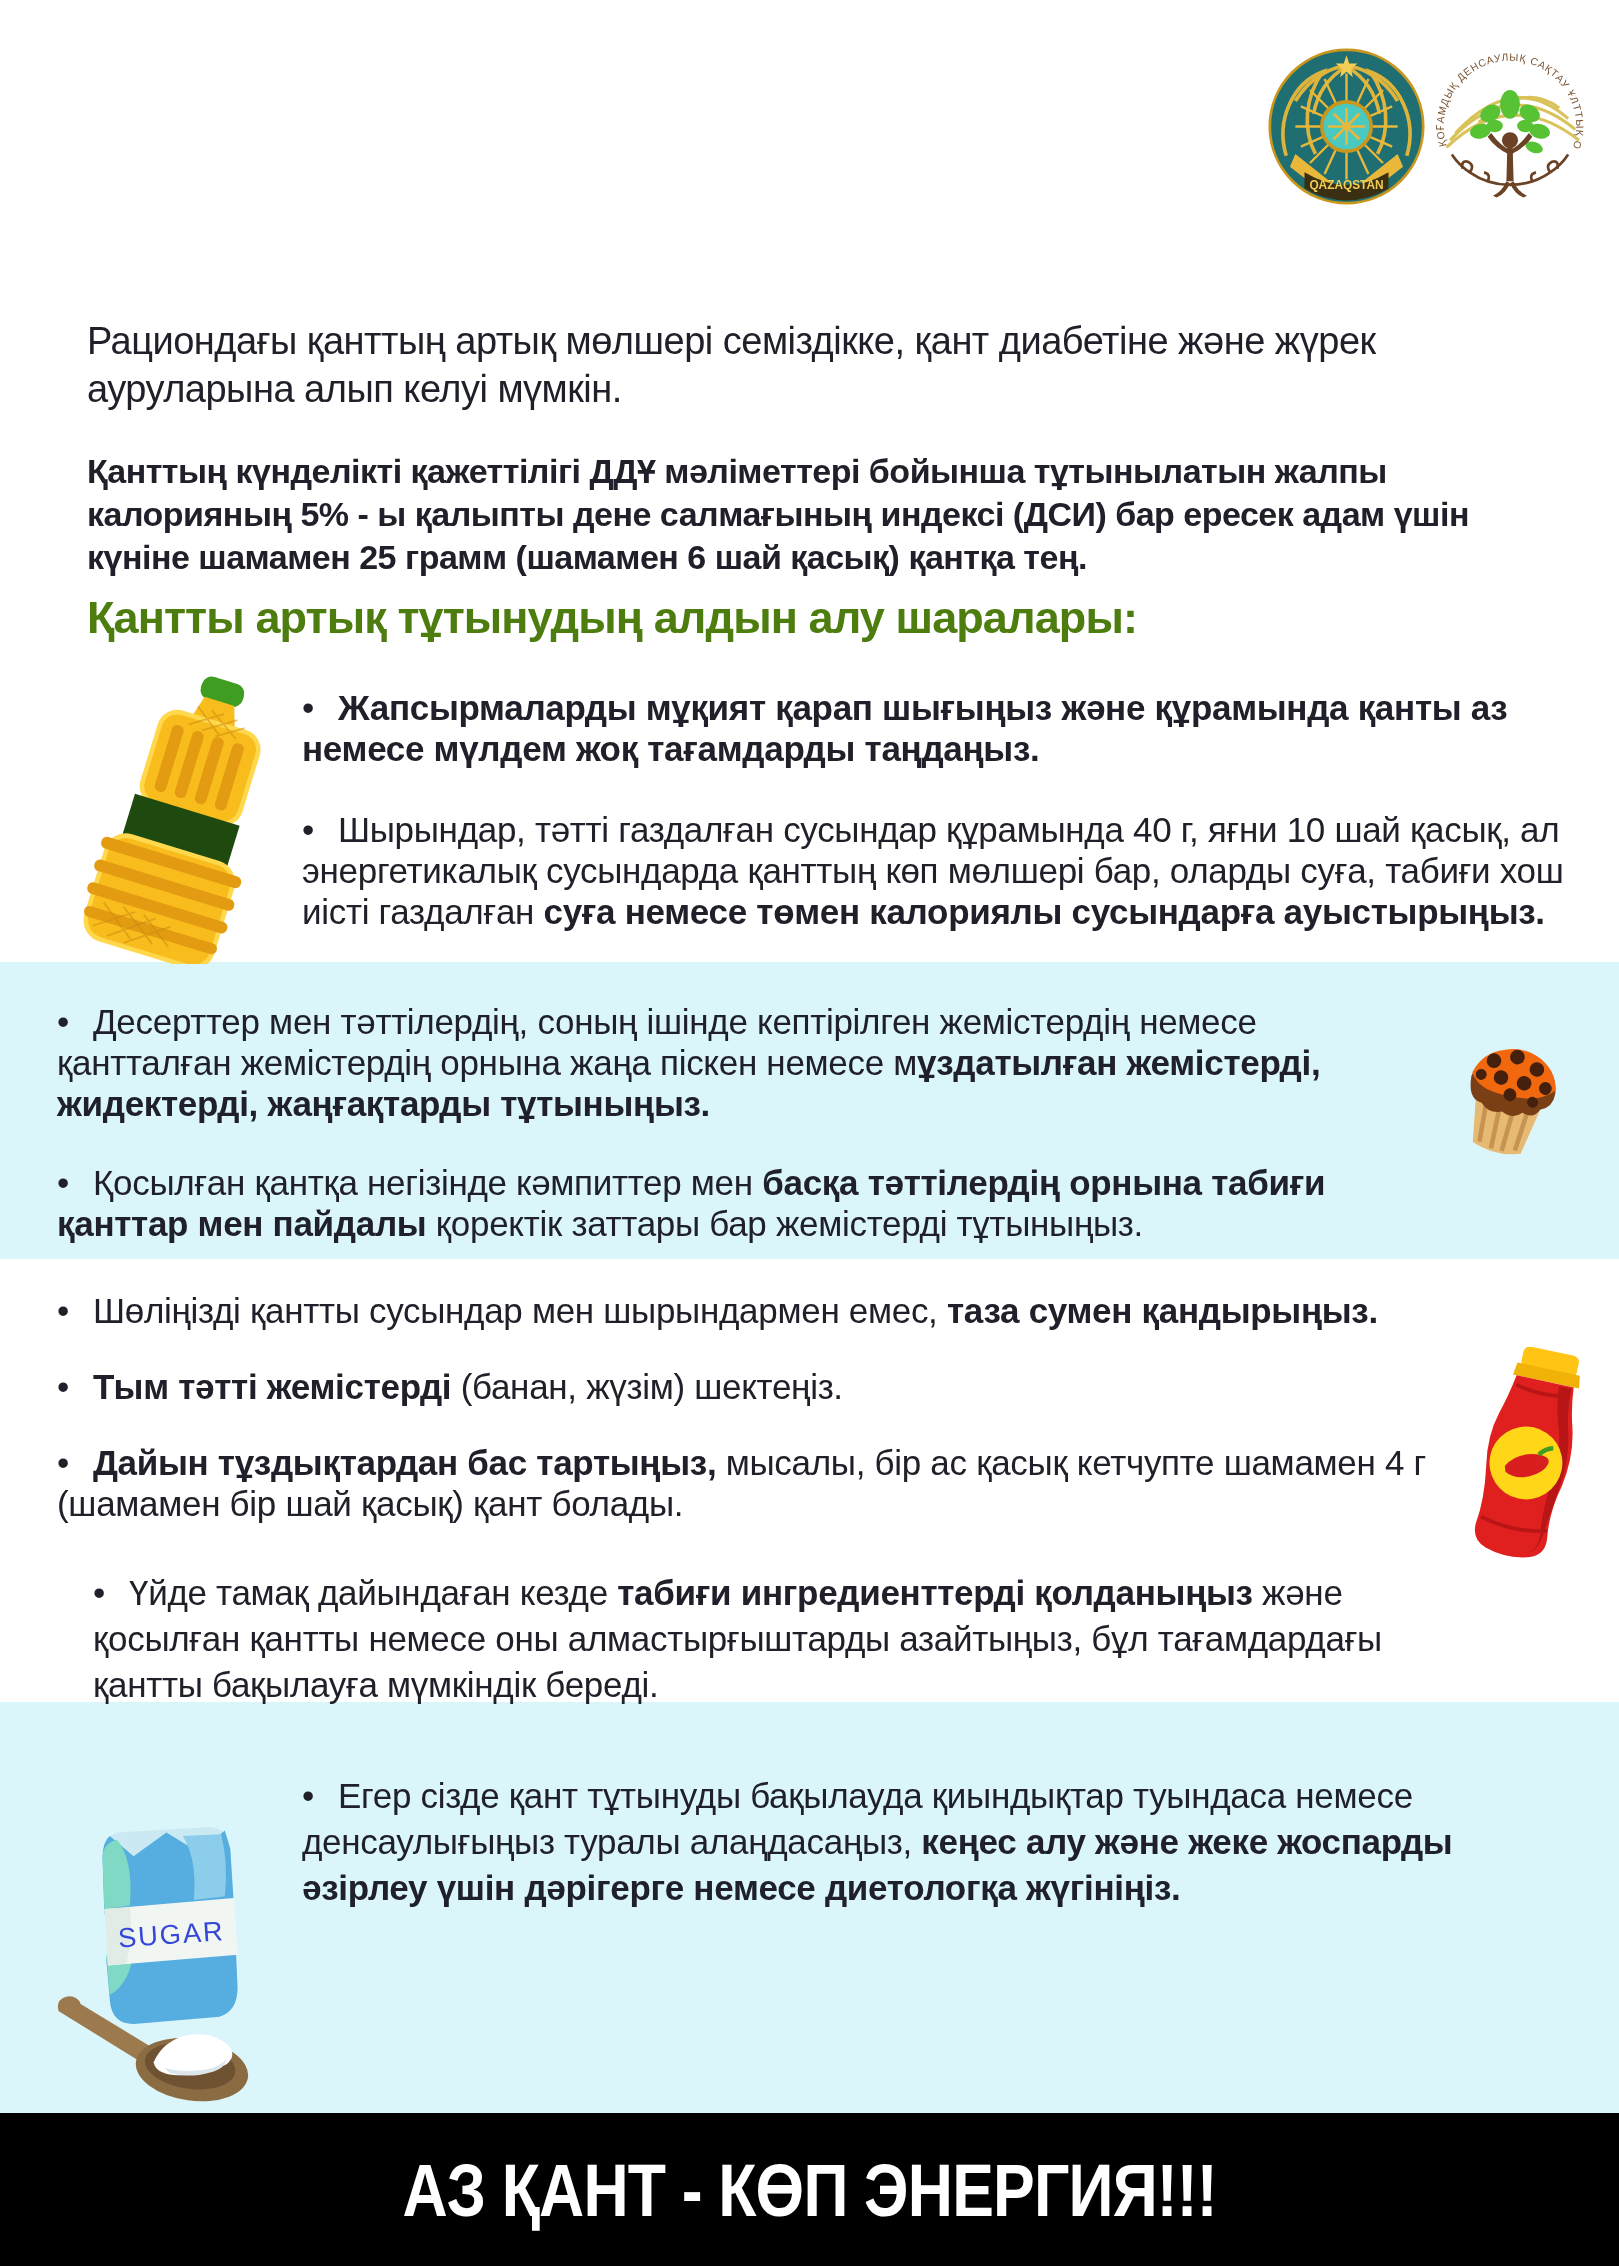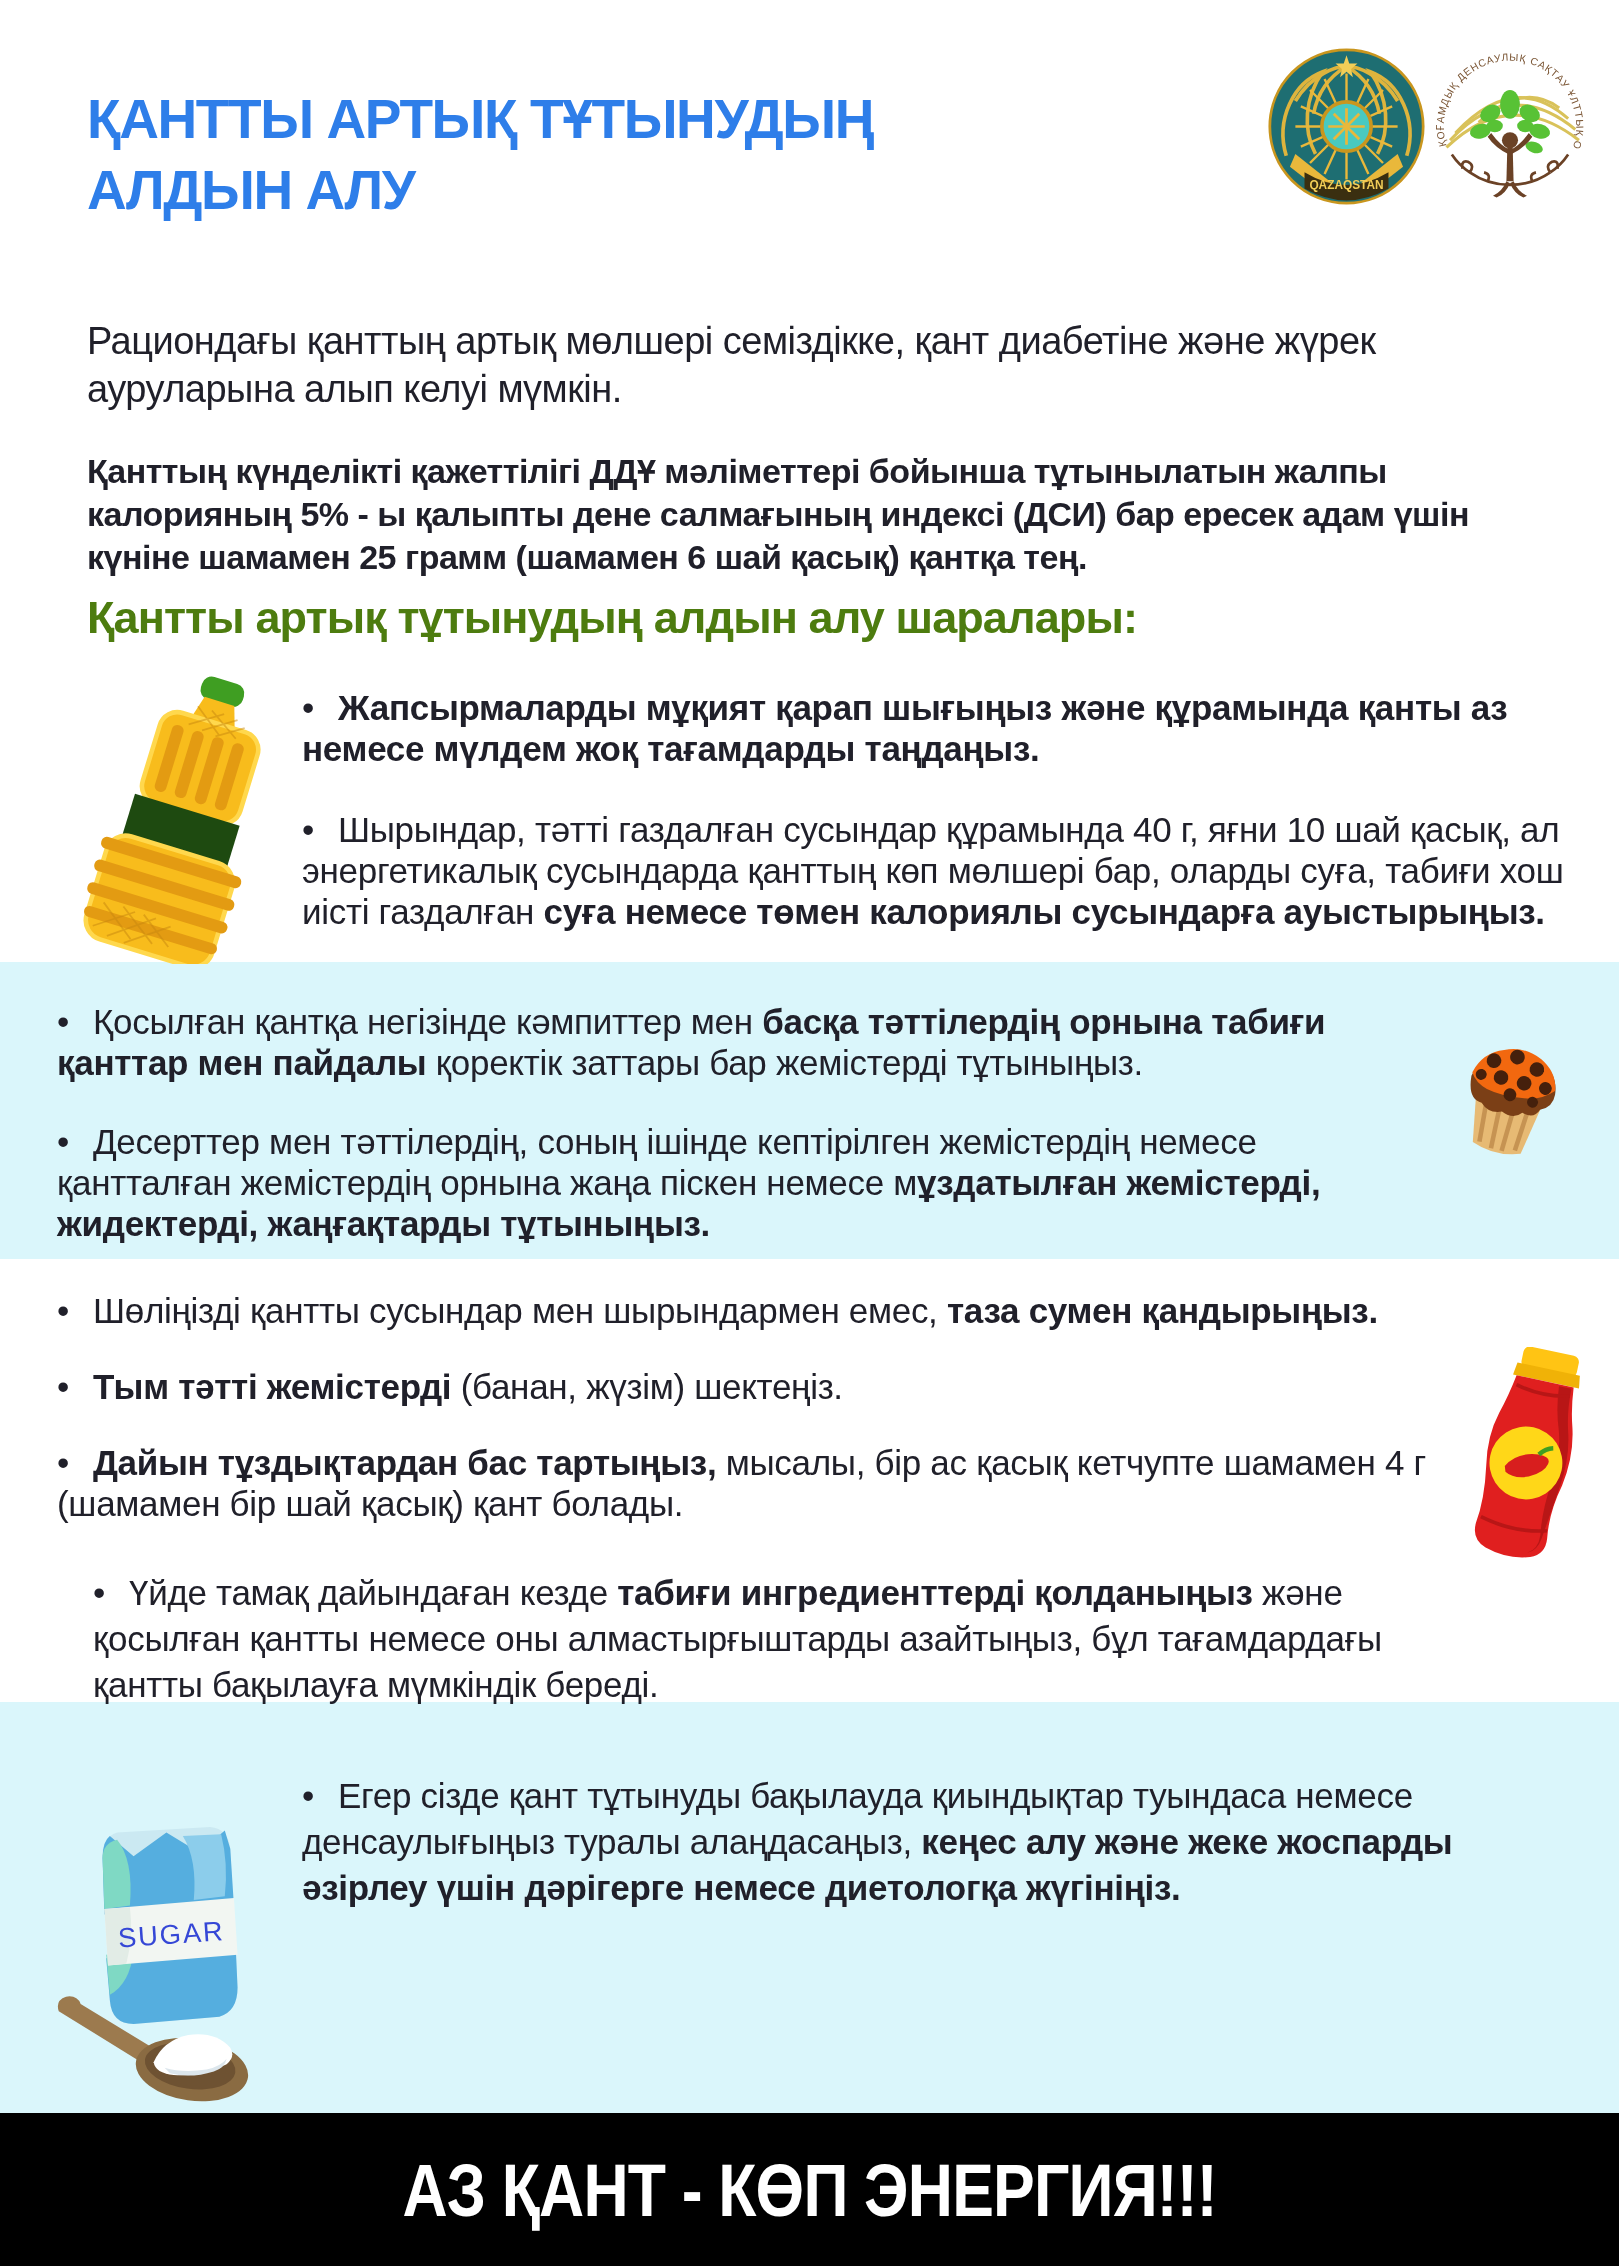--- a/index.html
+++ b/index.html
@@ -68,24 +68,20 @@
   .illus.sugar{left:46px;top:1805px;width:239px;height:303px;}
 </style>
 </head>
 <body>
 
 <div class="page">
 
   <div class="band one"></div>
   <div class="band two"></div>
 
-  <div class="title">
-    <div>ҚАНТТЫ АРТЫҚ ТҰТЫНУДЫҢ</div>
-    <div>АЛДЫН АЛУ</div>
-  </div>
 
   <svg class="logo emblem" viewBox="0 0 172 176">
     <circle cx="86" cy="88" r="84" fill="#1E6E72"></circle>
     <circle cx="86" cy="88" r="84" fill="none" stroke="#C9961E" stroke-width="3"></circle>
     <g stroke="#E9B83B" stroke-width="4" fill="none" opacity="0.95">
       <path d="M20,120 C8,80 28,40 60,28 C40,56 38,92 52,118"></path>
       <path d="M152,120 C164,80 144,40 112,28 C132,56 134,92 120,118"></path>
       <path d="M30,60 C48,30 76,22 86,22 C66,34 54,52 50,74"></path>
       <path d="M142,60 C124,30 96,22 86,22 C106,34 118,52 122,74"></path>
     </g>
@@ -194,22 +190,22 @@
         <path d="M100,36 L132,60 M116,36 L150,58"></path>
       </g>
     </g>
   </svg>
 
   <ul class="blist s1">
       <li><span class="dot">•</span><span class="b">Жапсырмаларды мұқият қарап шығыңыз және құрамында қанты аз немесе мүлдем жоқ тағамдарды таңдаңыз.</span></li>
       <li><span class="dot">•</span><span>Шырындар, тәтті газдалған сусындар құрамында 40 г, яғни 10 шай қасық, ал энергетикалық сусындарда қанттың көп мөлшері бар, оларды суға, табиғи хош иісті газдалған </span><span class="b">суға немесе төмен калориялы сусындарға ауыстырыңыз.</span></li>
     </ul>
   <ul class="blist s2">
+      <li><span class="dot">•</span><span>Десерттер мен тәттілердің, соның ішінде кептірілген жемістердің немесе қантталған жемістердің орнына жаңа піскен немесе м</span><span class="b">ұздатылған жемістерді, жидектерді, жаңғақтарды тұтыныңыз.</span></li>
       <li><span class="dot">•</span><span>Қосылған қантқа негізінде кәмпиттер мен </span><span class="b">басқа тәттілердің орнына табиғи қанттар мен пайдалы </span><span>қоректік заттары бар жемістерді тұтыныңыз.</span></li>
-      <li><span class="dot">•</span><span>Десерттер мен тәттілердің, соның ішінде кептірілген жемістердің немесе қантталған жемістердің орнына жаңа піскен немесе м</span><span class="b">ұздатылған жемістерді, жидектерді, жаңғақтарды тұтыныңыз.</span></li>
     </ul>
   <ul class="blist s3">
       <li><span class="dot">•</span><span>Шөліңізді қантты сусындар мен шырындармен емес, </span><span class="b">таза сумен қандырыңыз.</span></li>
       <li><span class="dot">•</span><span class="b">Тым тәтті жемістерді </span><span>(банан, жүзім) шектеңіз.</span></li>
       <li><span class="dot">•</span><span class="b">Дайын тұздықтардан бас тартыңыз, </span><span>мысалы, бір ас қасық кетчупте шамамен 4 г (шамамен бір шай қасық) қант болады.</span></li>
       <li class="spread"><span class="dot">•</span><span>Үйде тамақ дайындаған кезде </span><span class="b">табиғи ингредиенттерді қолданыңыз</span><span> және қосылған қантты немесе оны алмастырғыштарды азайтыңыз, бұл тағамдардағы қантты бақылауға мүмкіндік береді.</span></li>
     </ul>
   <ul class="blist s4">
       <li><span class="dot">•</span><span>Егер сізде қант тұтынуды бақылауда қиындықтар туындаса немесе денсаулығыңыз туралы алаңдасаңыз, </span><span class="b">кеңес алу және жеке жоспарды әзірлеу үшін дәрігерге немесе диетологқа жүгініңіз.</span></li>
     </ul>

